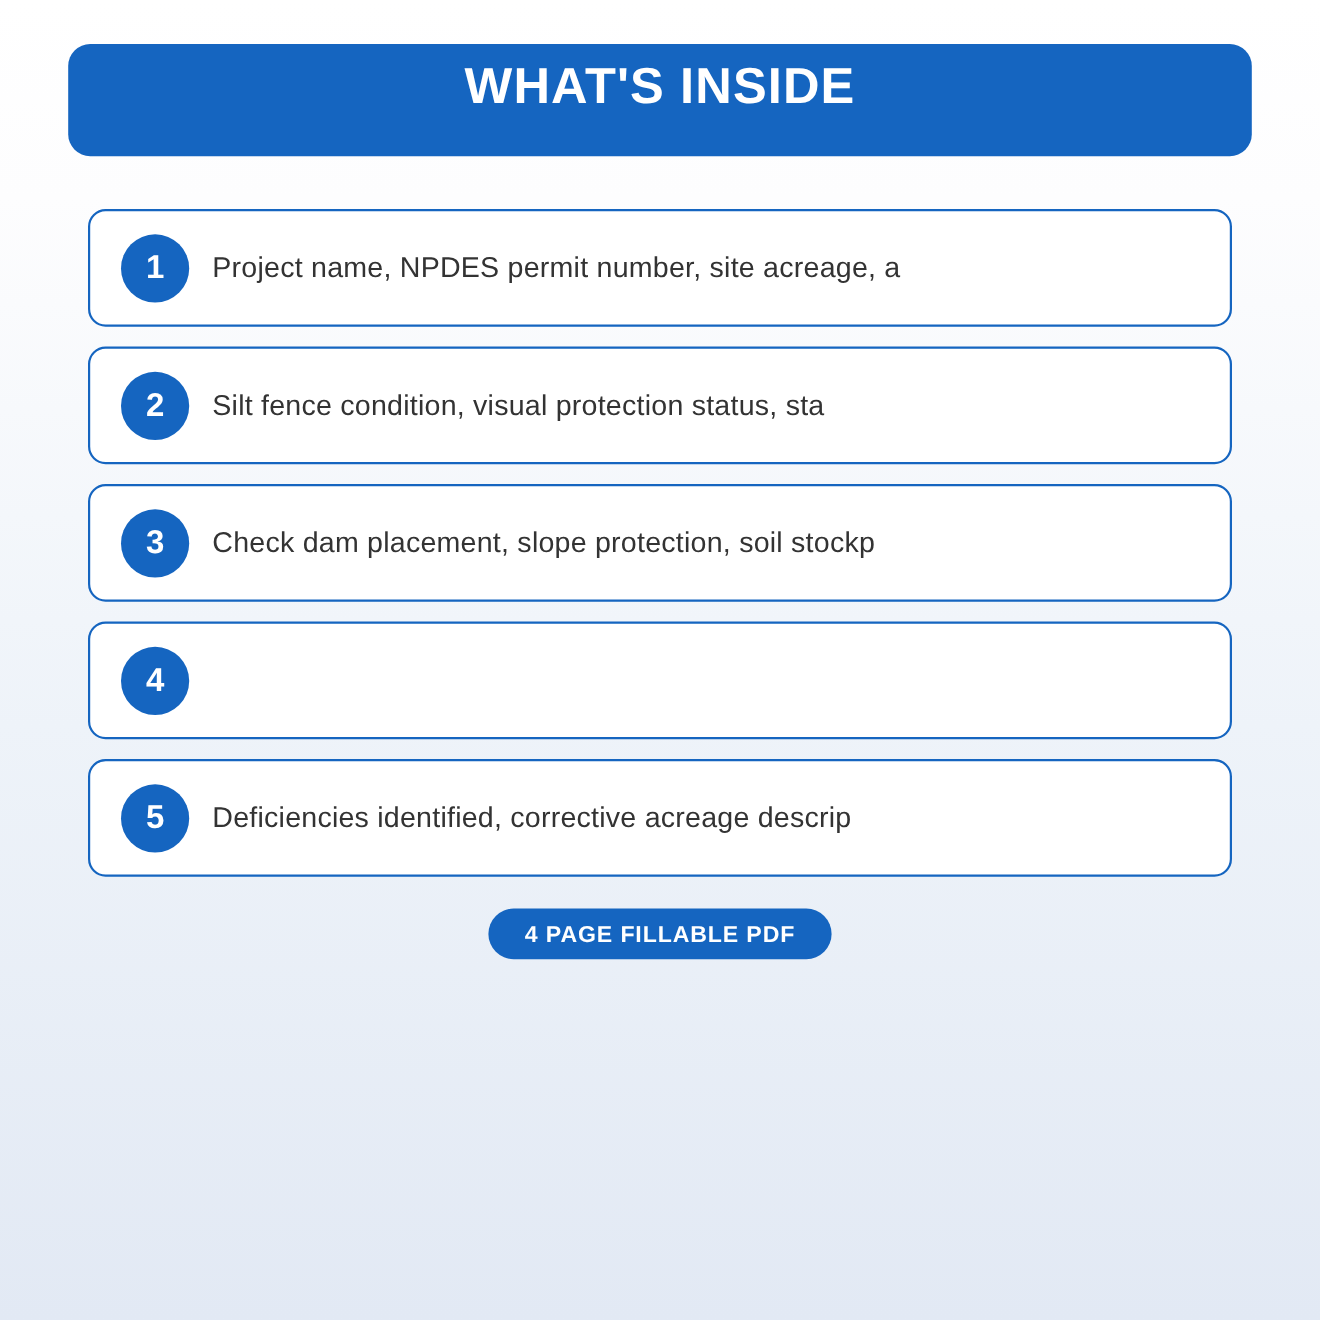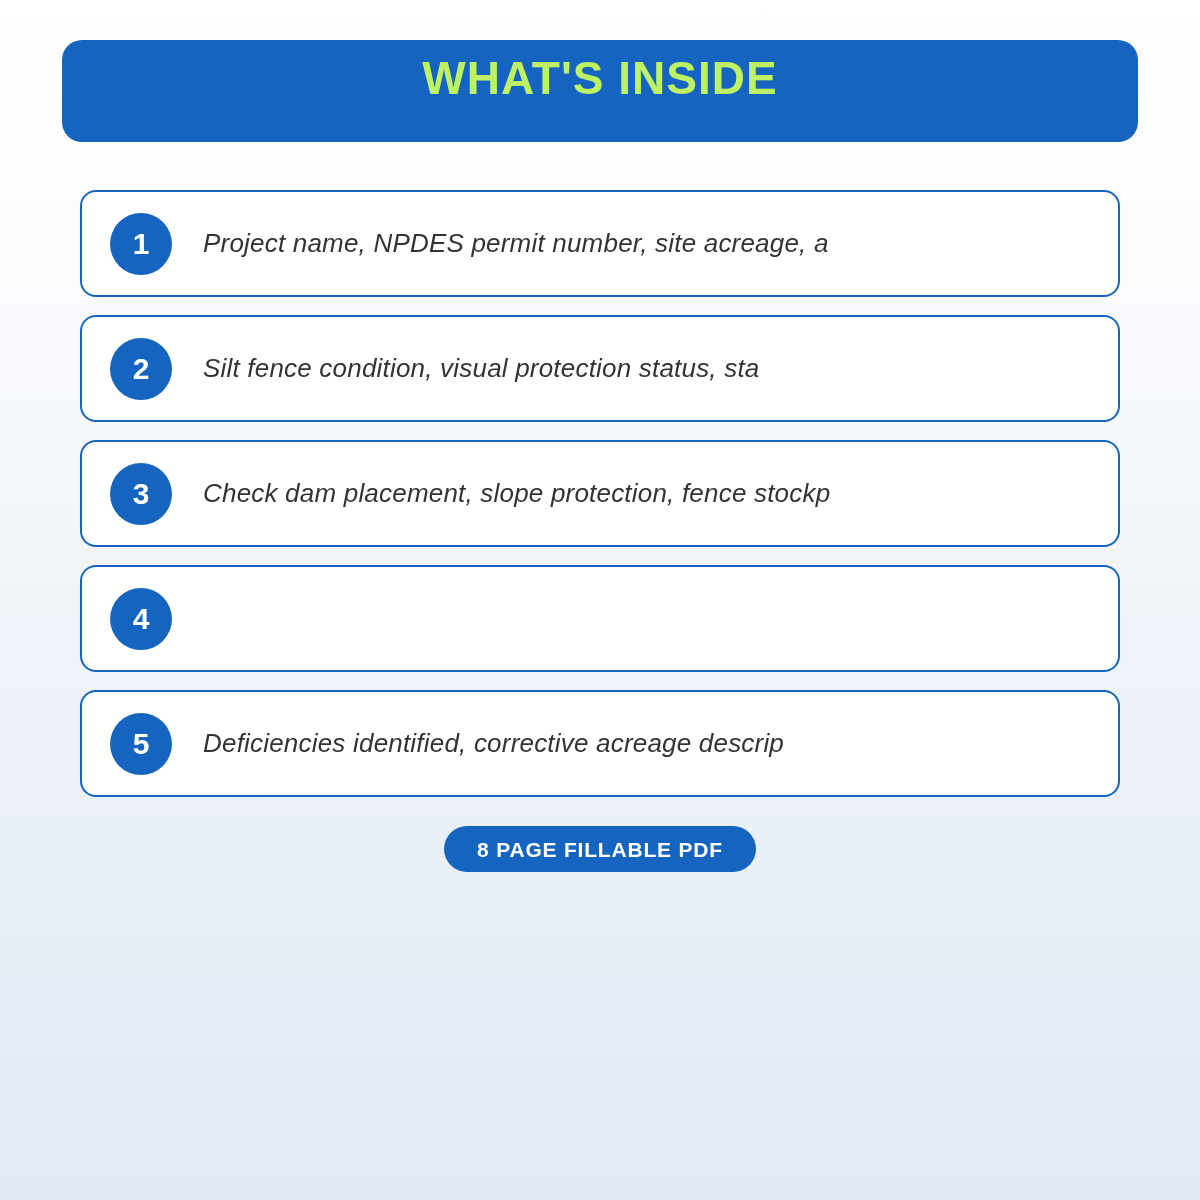--- a/index.html
+++ b/index.html
@@ -18,21 +18,21 @@
     height: 102px;
     margin: 40px auto 0 auto;
     background: #1565c0;
     border-radius: 20px;
     box-sizing: border-box;
     text-align: center;
   }
   .banner h1 {
     margin: 0;
     padding-top: 15px;
-    color: #bef264;
+    color: #ffffff;
     font-size: 46px;
     font-weight: bold;
     letter-spacing: 1px;
     line-height: 1;
   }
   .list {
     width: 1040px;
     margin: 48px auto 0 auto;
   }
   .card {
@@ -55,27 +55,26 @@
     background: #1565c0;
     color: #ffffff;
     font-size: 30px;
     font-weight: bold;
     display: flex;
     align-items: center;
     justify-content: center;
     line-height: 1;
   }
   .card .text {
-    margin-left: 31px;
+    margin-left: 21px;
     font-size: 26px;
     color: #333333;
     letter-spacing: 0.2px;
     white-space: nowrap;
     overflow: hidden;
-    font-style: italic;
   }
   .pill {
     margin: 29px auto 0 auto;
     width: fit-content;
     height: 46px;
     background: #1565c0;
     border-radius: 23px;
     display: flex;
     align-items: center;
     justify-content: center;
@@ -105,31 +104,31 @@
       <span class="text">Project name, NPDES permit number, site acreage, a</span>
     </div>
 
     <div class="card">
       <span class="num">2</span>
       <span class="text">Silt fence condition, visual protection status, sta</span>
     </div>
 
     <div class="card">
       <span class="num">3</span>
-      <span class="text">Check dam placement, slope protection, fence stockp</span>
+      <span class="text">Check dam placement, slope protection, soil stockp</span>
     </div>
 
     <div class="card">
       <span class="num">4</span>
     </div>
 
     <div class="card">
       <span class="num">5</span>
       <span class="text">Deficiencies identified, corrective acreage descrip</span>
     </div>
 
   </main>
 
   <div class="pill">
-    <span>8 PAGE FILLABLE PDF</span>
+    <span>4 PAGE FILLABLE PDF</span>
   </div>
 
 </div>
 
 </body></html>

